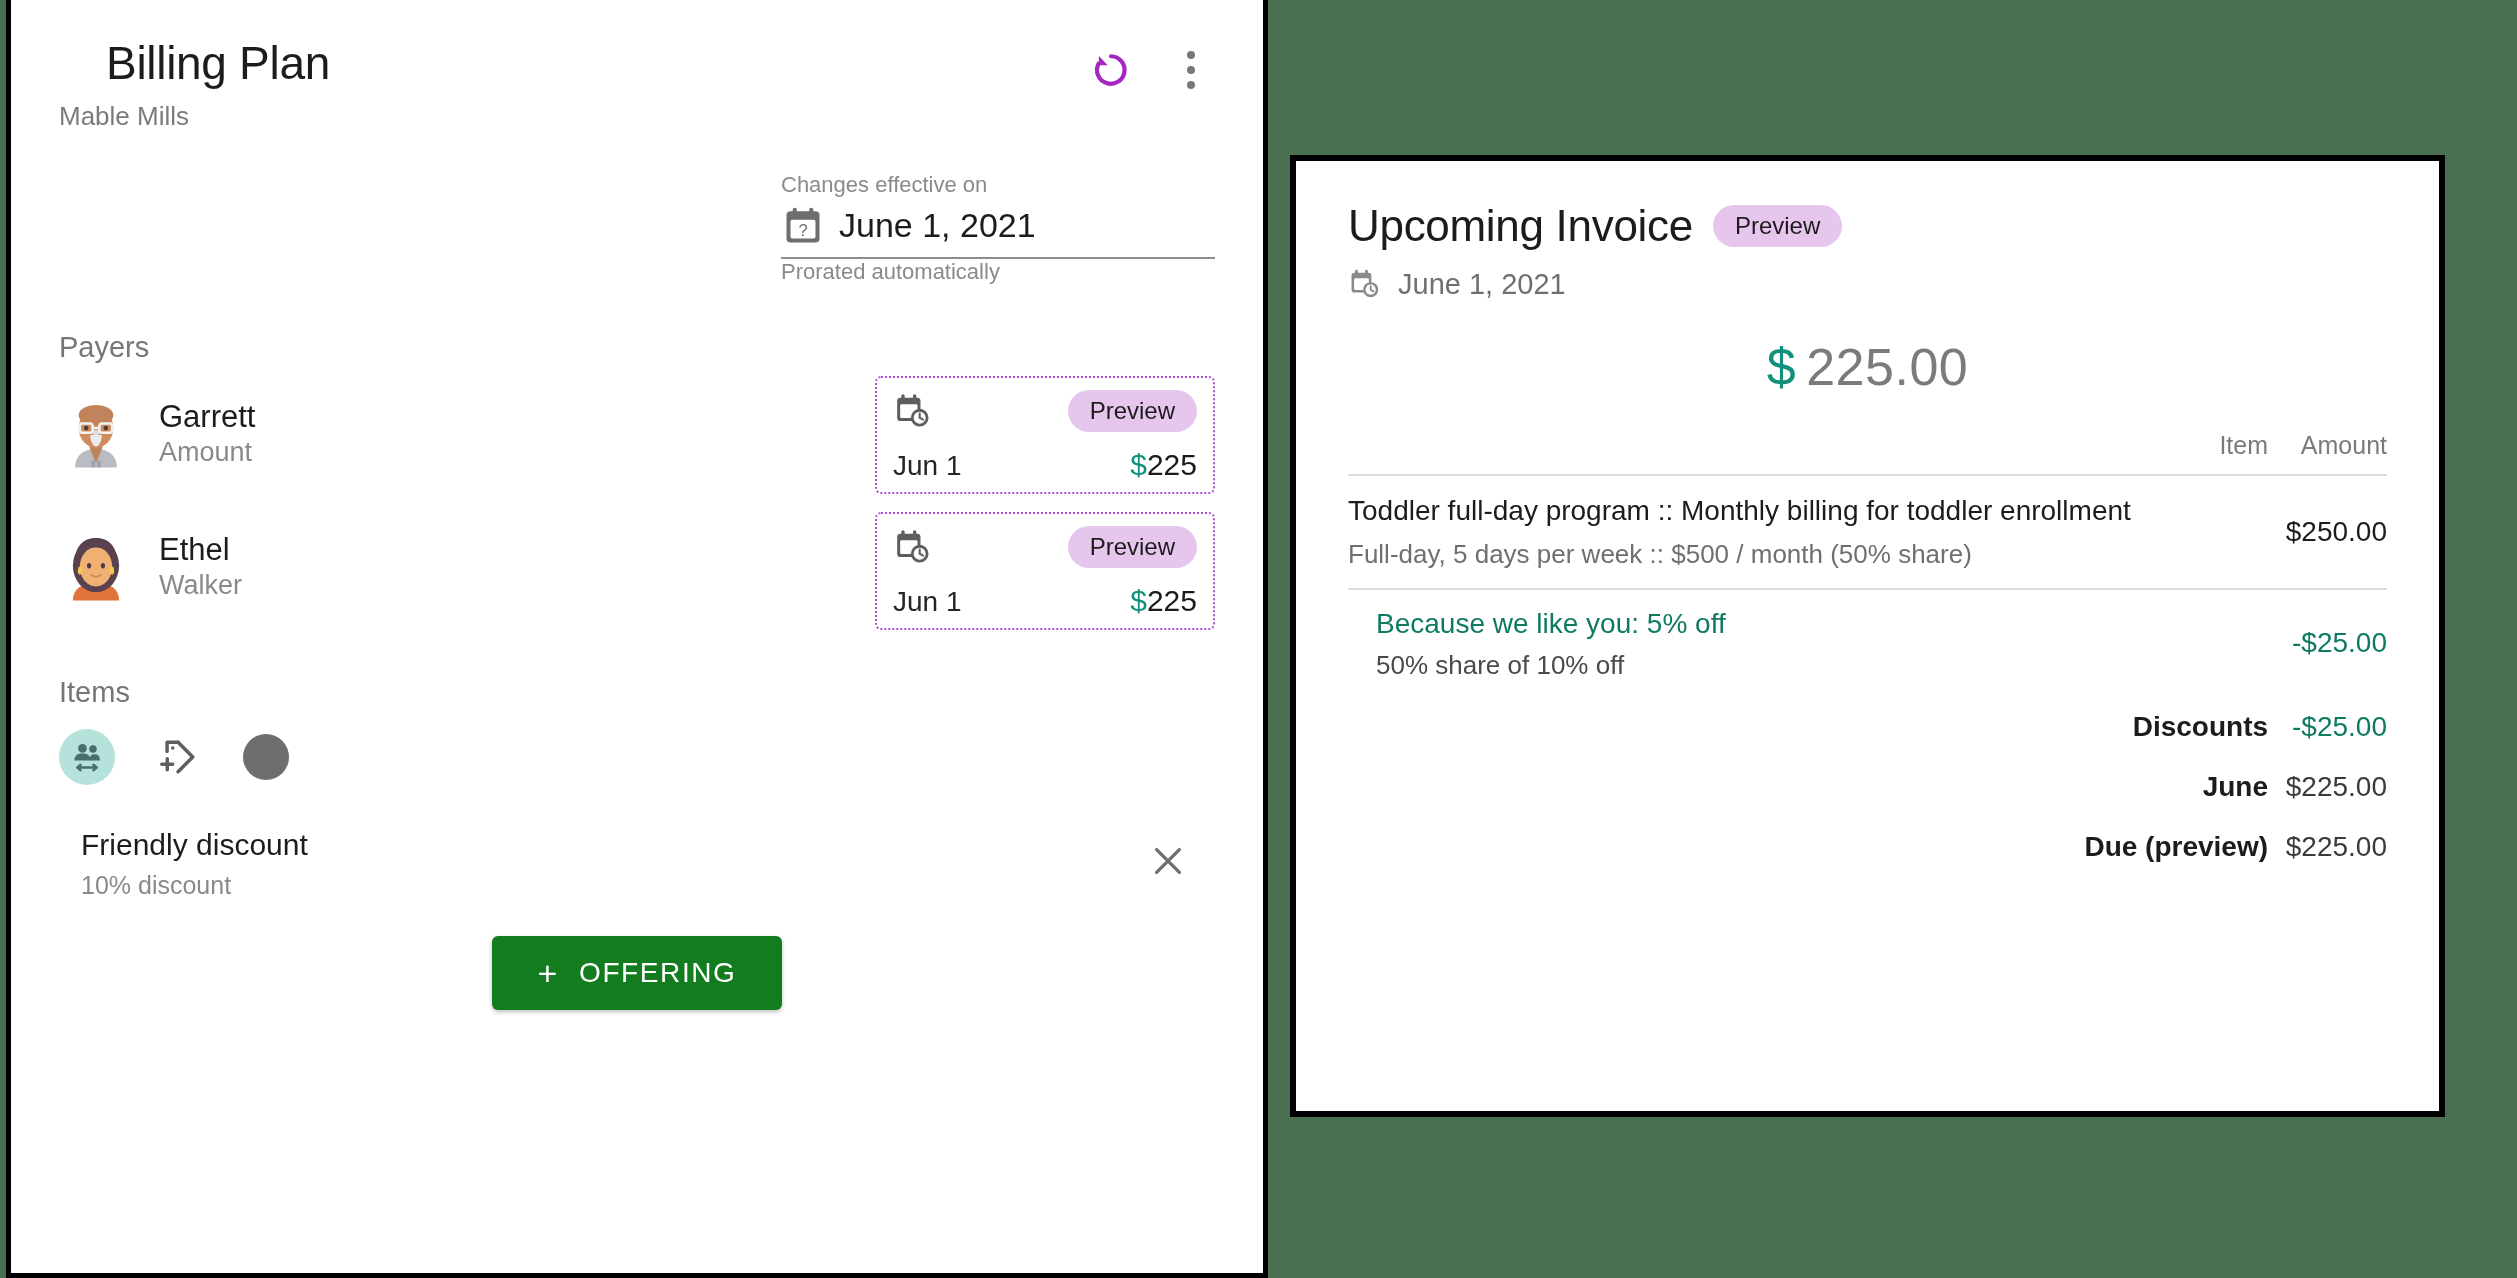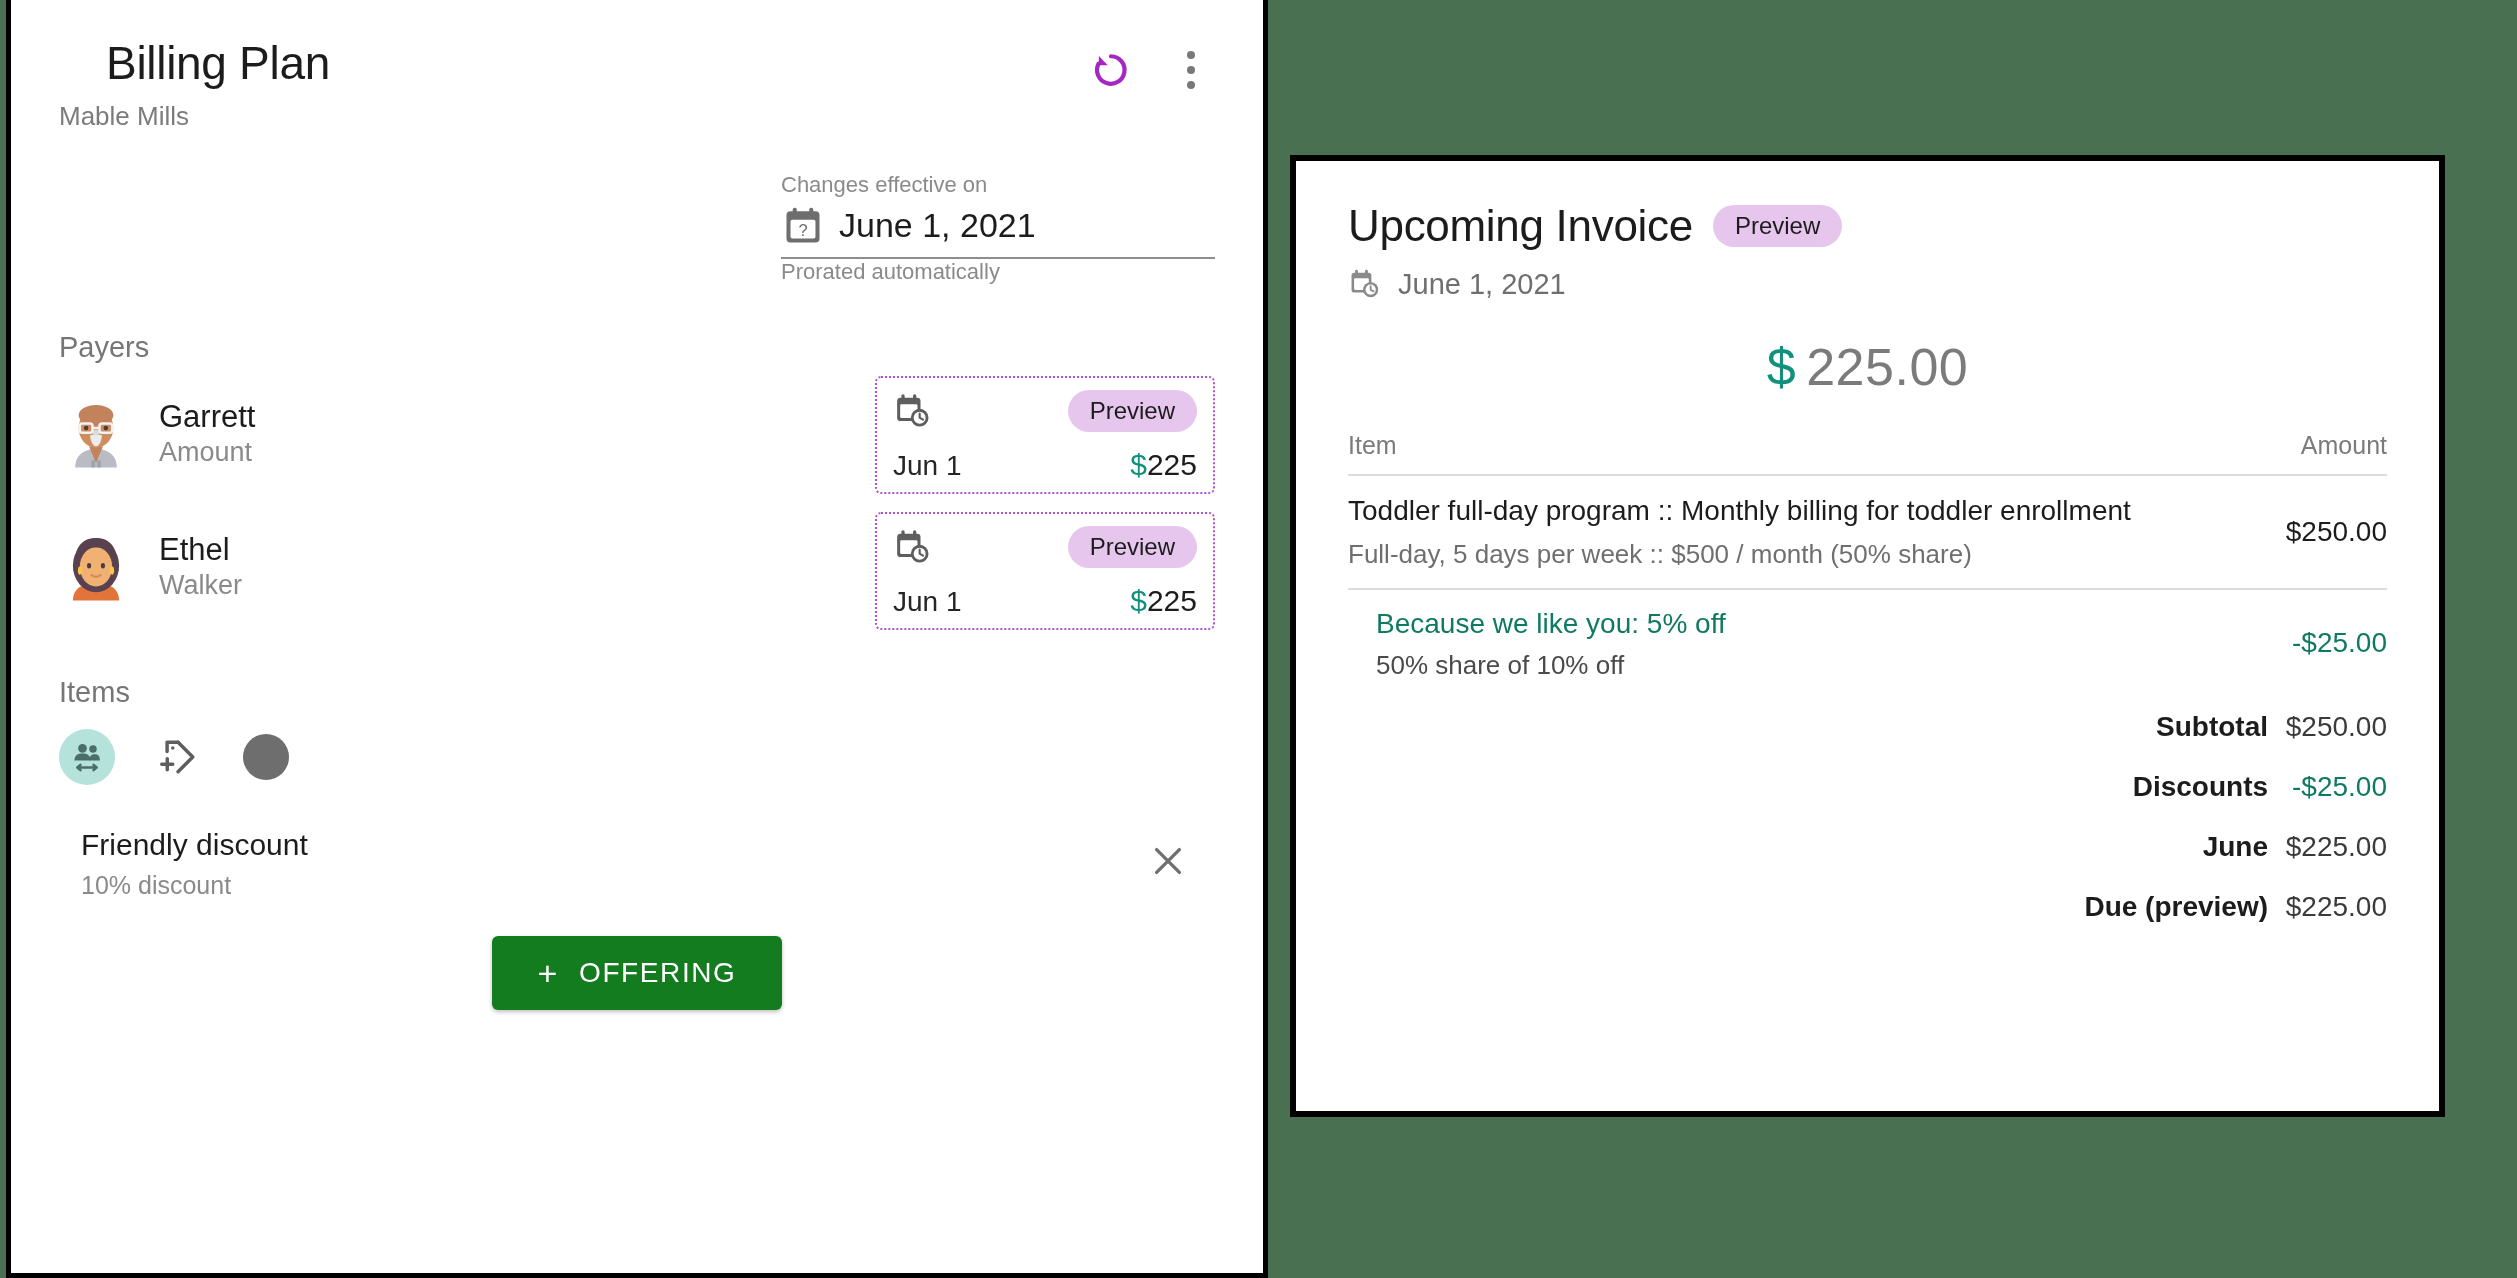--- a/index.html
+++ b/index.html
@@ -128,21 +128,21 @@
   .inv-total-big {
     text-align: center; margin-top: 36px;
     font-size: 52px; color: #7b7b7b; letter-spacing: 0.5px;
   }
   .inv-total-big .cur { color: #11917d; margin-right: 10px; }
 
   .inv-table { width: 100%; border-collapse: collapse; margin-top: 34px; }
   .inv-table th {
     font-weight: 400; font-size: 25px; color: #7b7b7b; padding-bottom: 14px;
   }
-  .inv-table th.left { text-align: left; margin-top: 24px; }
+  .inv-table th.left { text-align: right; margin-top: 24px; }
   .inv-table th.right { text-align: right; vertical-align: bottom; }
   .inv-table td { padding: 16px 0; vertical-align: middle; }
   .inv-table tr.line { border-top: 2px solid #dcdcdc; }
   .li-main { font-size: 28px; color: #1c1c1c; line-height: 1.35; }
   .li-sub { font-size: 26px; color: #6f6f6f; margin-top: 8px; line-height: 1.3; }
   .li-amt { font-size: 28px; color: #1c1c1c; text-align: right; white-space: nowrap; }
   .li-disc-title { font-size: 28px; color: #0f7a62; line-height: 1.3; padding-left: 28px; }
   .li-disc-sub { font-size: 26px; color: #4a4a4a; margin-top: 8px; padding-left: 28px; }
   .li-amt-green { font-size: 28px; color: #0f7a62; text-align: right; white-space: nowrap; }
   .tot-label { font-size: 28px; font-weight: bold; color: #1c1c1c; text-align: right; padding-right: 0; }
@@ -360,24 +360,20 @@
         </tr>
         <tr class="line">
           <td>
             <div class="li-disc-title">Because we like you: 5% off</div>
             <div class="li-disc-sub">50% share of 10% off</div>
           </td>
           <td class="li-amt-green">-$25.00</td>
         </tr>
 
         <tr class="tot-row">
-          <td class="tot-label">Subtotal</td>
-          <td class="tot-val">$250.00</td>
-        </tr>
-        <tr class="tot-row">
           <td class="tot-label">Discounts</td>
           <td class="tot-val green">-$25.00</td>
         </tr>
         <tr class="tot-row">
           <td class="tot-label">June</td>
           <td class="tot-val">$225.00</td>
         </tr>
         <tr class="tot-row">
           <td class="tot-label">Due (preview)</td>
           <td class="tot-val">$225.00</td>

